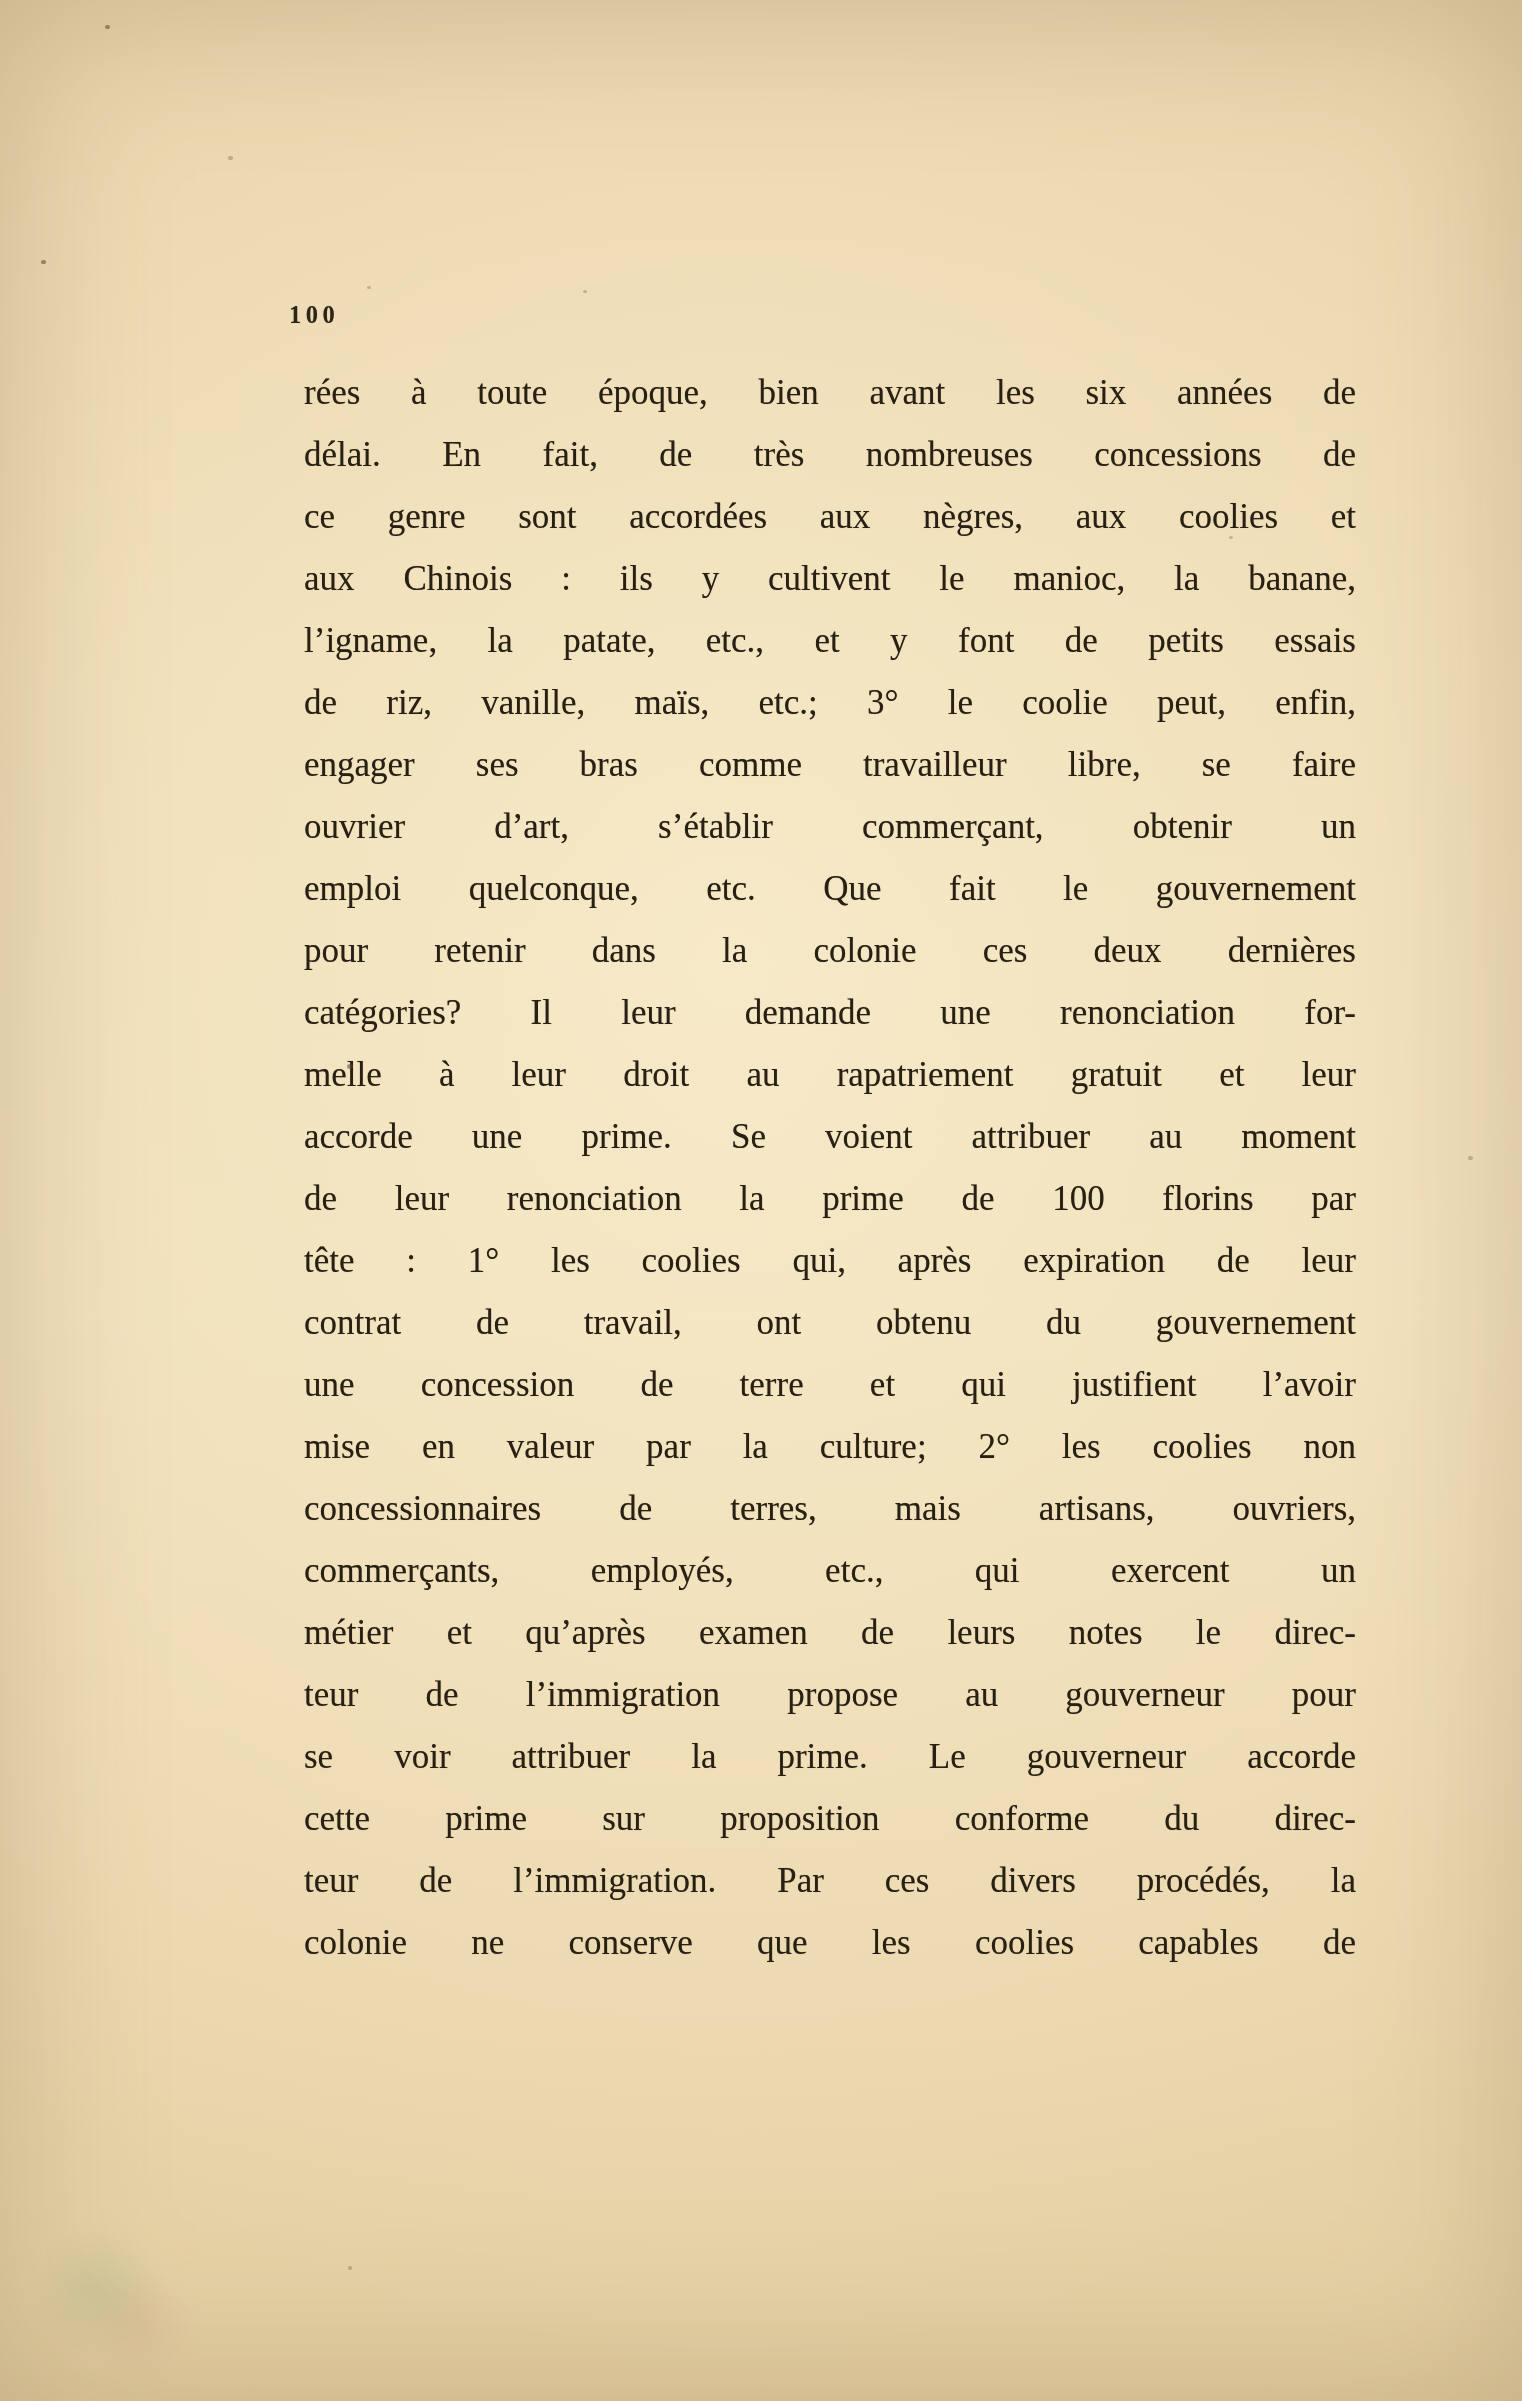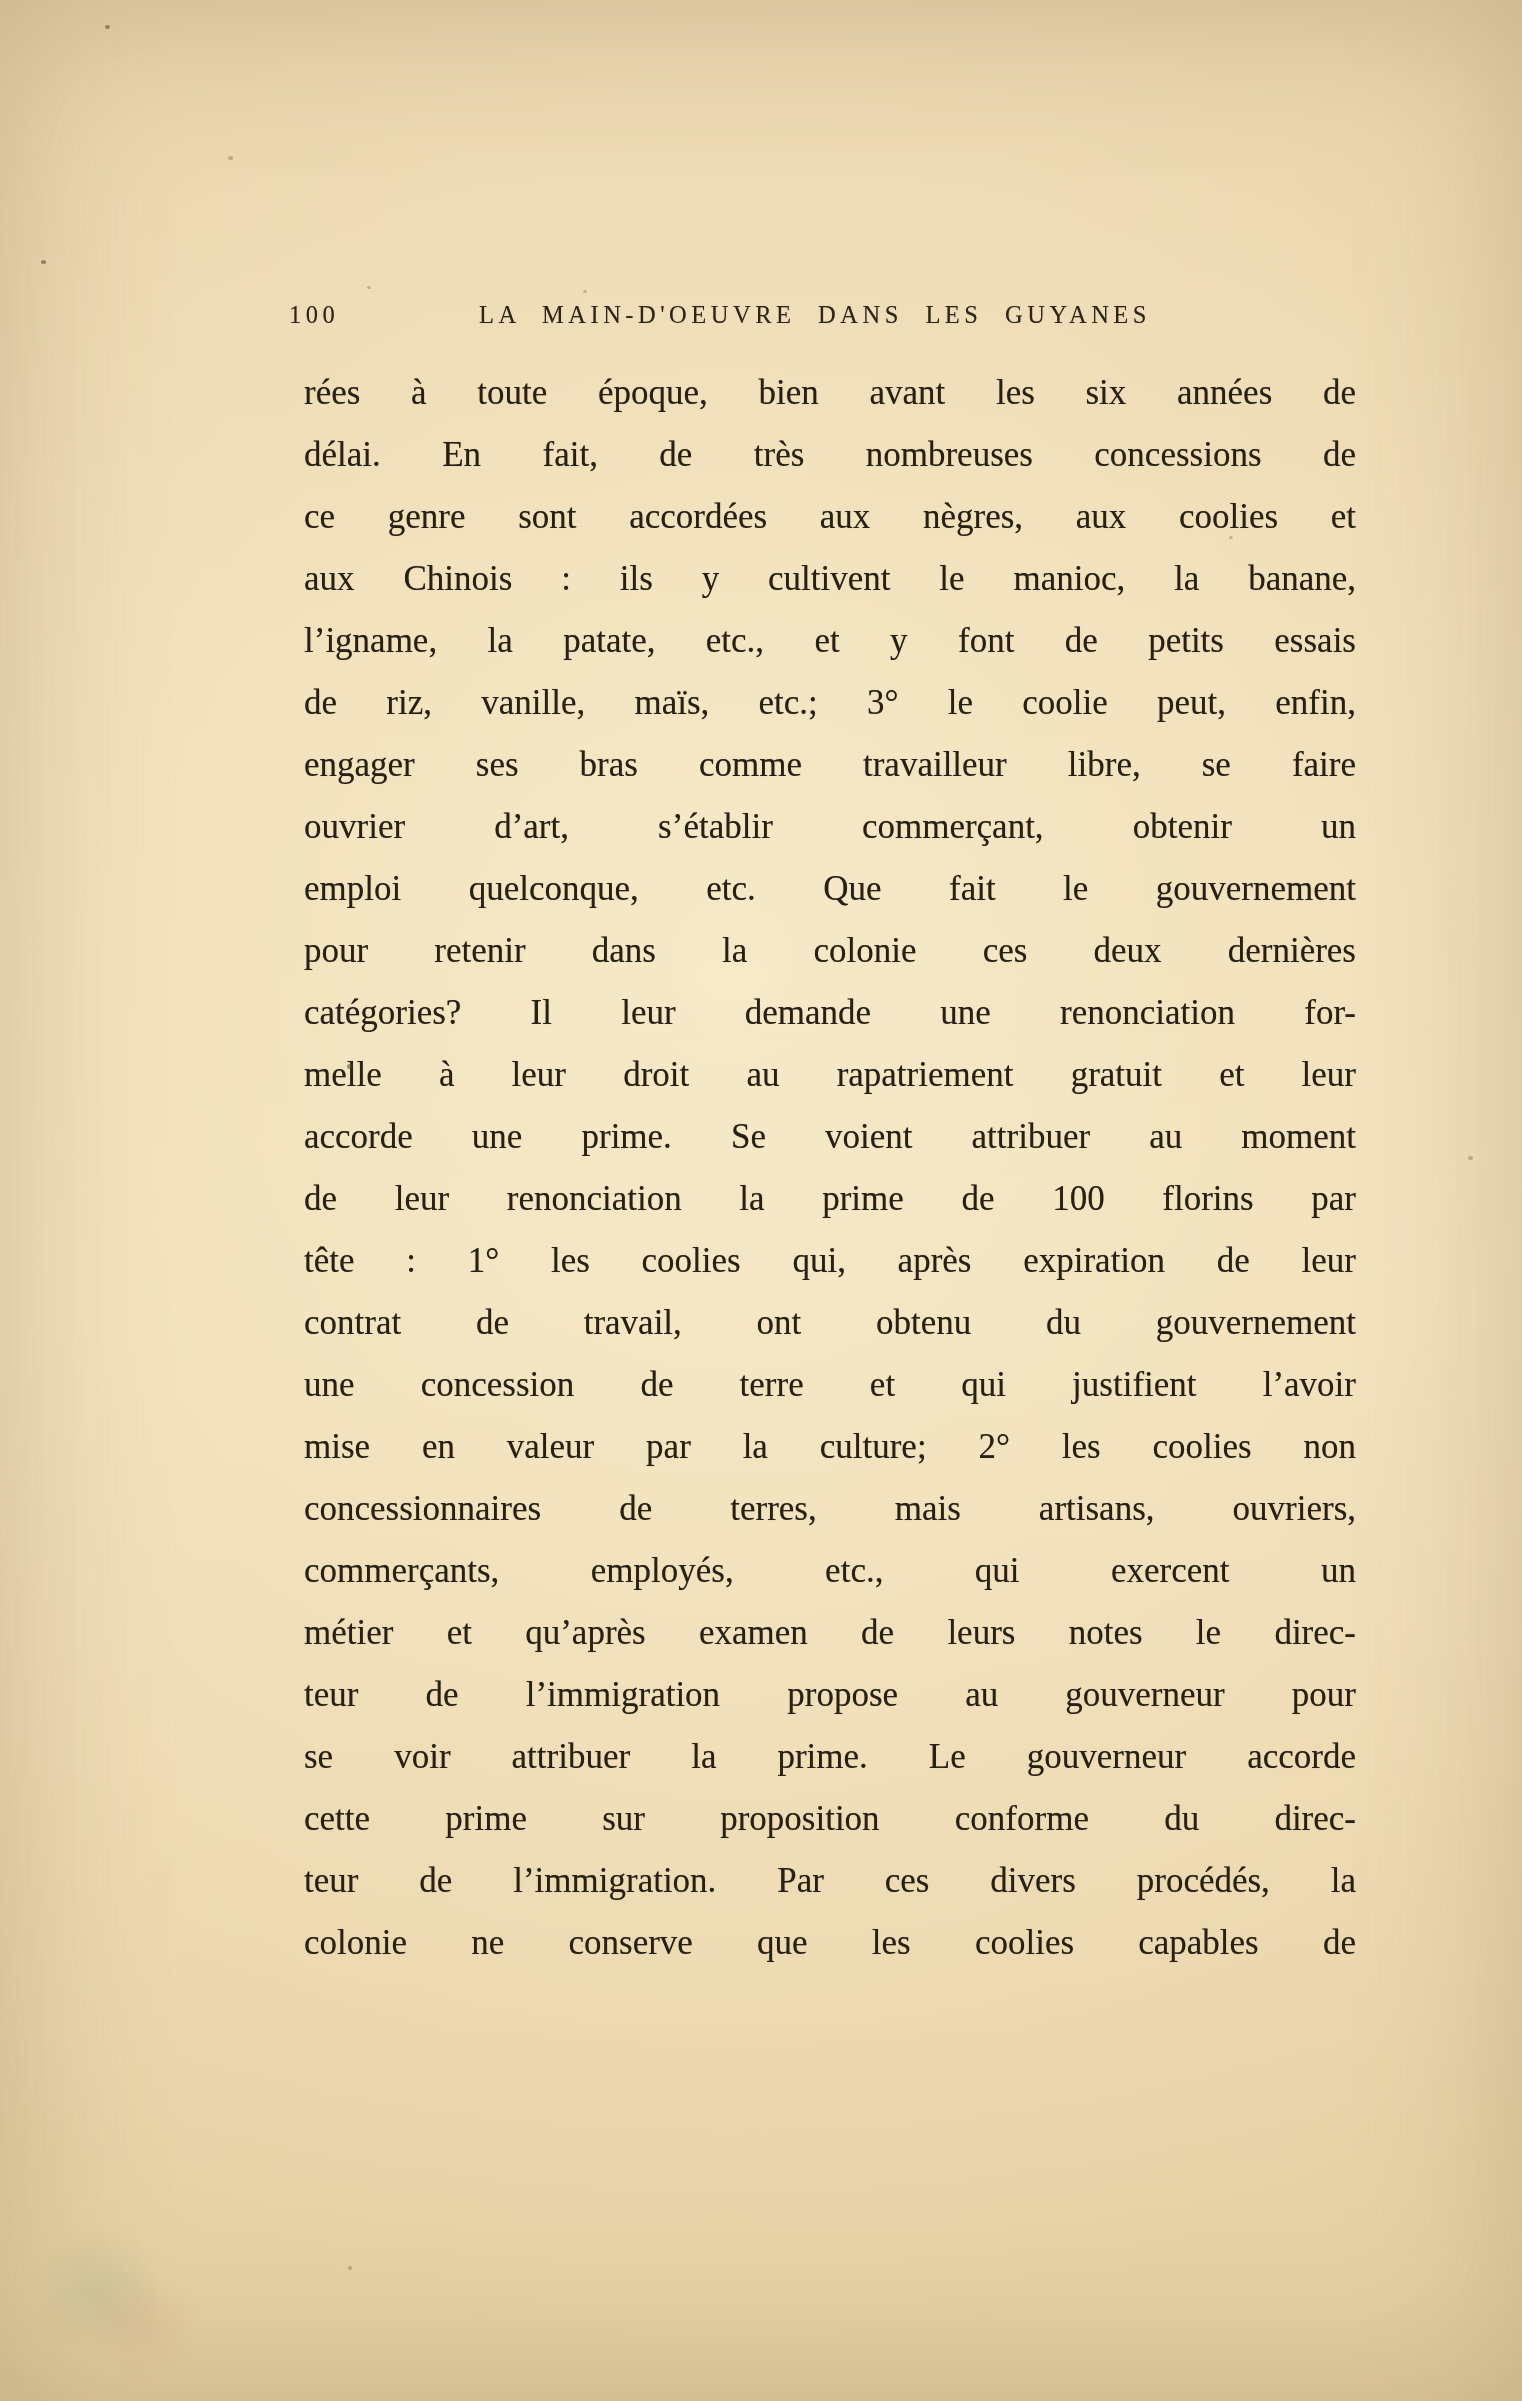--- a/index.html
+++ b/index.html
@@ -15,21 +15,21 @@
       radial-gradient(ellipse 130% 95% at 48% 40%, rgba(255,246,218,0.55) 0%, rgba(255,246,218,0.0) 62%),
       linear-gradient(180deg, #e6d1a7 0%, #ecd9b0 28%, #eedcb5 55%, #e9d5ab 84%, #e3cea1 100%);
     box-shadow: inset 0 0 164px rgba(118,94,58,0.28);
   }
   .header {
     position: absolute;
     left: 289px;
     top: 301px;
     width: 1052px;
     height: 42px;
-    font-weight: 400;
+    font-weight: 700;
     font-size: 24.5px;
     letter-spacing: 4.5px;
     color: #2e2518;
     text-shadow: 0 0 0.7px rgba(46,37,24,0.35);
   }
   .pagenum { position: absolute; left: 0; top: 0; }
   .running-title {
     position: absolute;
     left: 0; right: 0; top: 0;
     text-align: center;
@@ -69,21 +69,20 @@
   }
   .speck.light { background: rgba(110,92,60,0.35); }
 </style>
 </head>
 <body>
 
 <div class="page">
 
   <div class="header">
     <span class="pagenum">100</span>
-    <span class="running-title">LA MAIN-D'OEUVRE DANS LES GUYANES</span>
   </div>
 
   <div class="body-text">rées à toute époque, bien avant les six années de
 délai. En fait, de très nombreuses concessions de
 ce genre sont accordées aux nègres, aux coolies et
 aux Chinois : ils y cultivent le manioc, la banane,
 l’igname, la patate, etc., et y font de petits essais
 de riz, vanille, maïs, etc.; 3° le coolie peut, enfin,
 engager ses bras comme travailleur libre, se faire
 ouvrier d’art, s’établir commerçant, obtenir un

